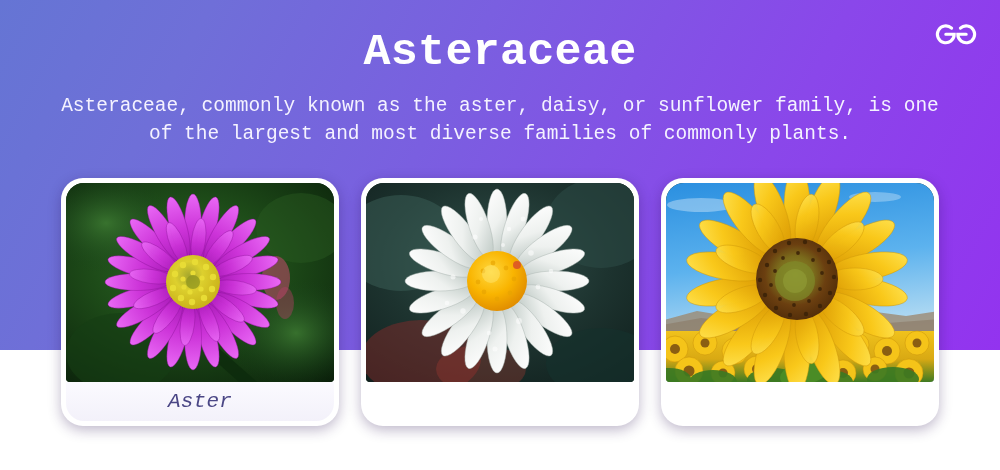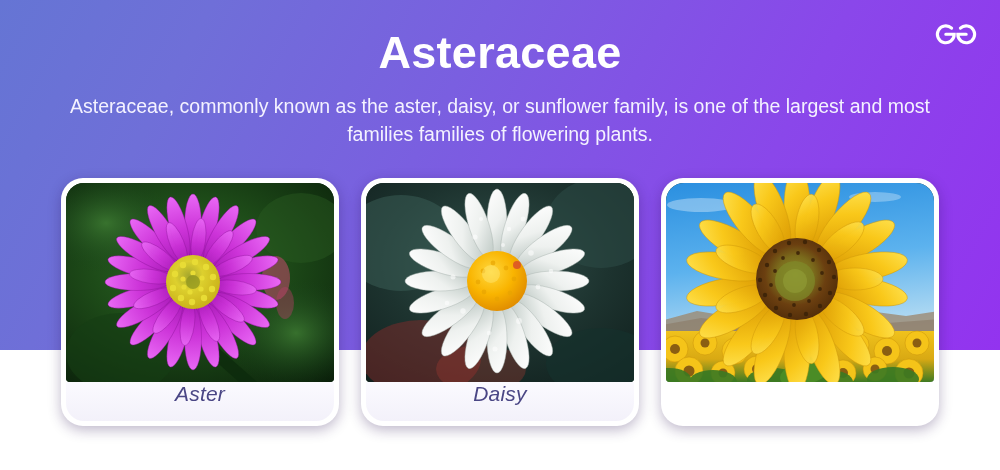--- a/index.html
+++ b/index.html
@@ -12,20 +12,21 @@
 
   #page {
     position:relative;
     width:1000px; height:350px;
     background:linear-gradient(118deg,
         #6575d4 0%,
         #6f6fd8 18%,
         #7a5fe0 42%,
         #8a47ea 72%,
         #9333ef 100%);
+    font-family:Liberation Mono, monospace;
   }
 
   
   #logo {
     position:absolute;
     top:16px; right:20px;
     width:48px; height:34px;
   }
 
   
@@ -80,21 +81,21 @@
     border-radius:18px 18px 4px 4px;
     overflow:hidden;
     position:relative;
     background:#123018;
   }
   .card-media svg { display:block; width:100%; height:100%; }
 
   .card-caption {
     flex:1 1 auto;
     display:flex;
-    align-items:flex-start;
+    align-items:center;
     justify-content:center;
     background:linear-gradient(180deg,#fbfaff 0%,#f3f1fa 100%);
     border-radius:0 0 18px 18px;
   }
   .card-caption span {
     font-size:21px;
     font-style:italic;
     font-weight:400;
     color:#4a4685;
     letter-spacing:0.2px;
@@ -109,21 +110,21 @@
     <svg viewBox="0 0 48 34" xmlns="http://www.w3.org/2000/svg">
       <g fill="none" stroke="#ffffff" stroke-width="3.1" stroke-linecap="round">
         <path d="M19.6 12.2a8.4 8.4 0 1 0 2.6 6.1h-8.4"></path>
         <path d="M28.4 12.2a8.4 8.4 0 1 1 -2.6 6.1h8.4"></path>
       </g>
     </svg>
   </div>
 
   <div id="header">
     <div id="title">Asteraceae</div>
-    <div id="subtitle">Asteraceae, commonly known as the aster, daisy, or sunflower family, is one of the largest and most families families of flowering plants.</div>
+    <div id="subtitle">Asteraceae, commonly known as the aster, daisy, or sunflower family, is one of the largest and most diverse families of commonly plants.</div>
   </div>
 
   <div id="cards">
 
     <div class="card">
       <div class="card-media">
         <svg viewBox="0 0 278 199" xmlns="http://www.w3.org/2000/svg" preserveAspectRatio="xMidYMid slice">
           <defs>
             <radialGradient id="a-bg" cx="45%" cy="42%" r="78%">
               <stop offset="0%" stop-color="#2f6b28"></stop>
@@ -302,23 +303,20 @@
               <circle cx="13" cy="12" r="2.4"></circle>
                 <circle cx="0" cy="18" r="2.4"></circle>
               <circle cx="-13" cy="11" r="2.4"></circle>
                 <circle cx="-19" cy="1" r="2.4"></circle>
             </g>
             <circle cx="-6" cy="-7" r="9" fill="#ffe878" opacity=".45"></circle>
             <circle cx="20" cy="-16" r="4" fill="#d94a2b" opacity=".8"></circle>
           </g>
         </svg>
       </div>
-      <div class="card-caption">
-        <span>Daisy</span>
-      </div>
     </div>
 
     <div class="card">
       <div class="card-media">
         <svg viewBox="0 0 278 199" xmlns="http://www.w3.org/2000/svg" preserveAspectRatio="xMidYMid slice">
           <defs>
             <linearGradient id="s-sky" x1="0" y1="0" x2="0.15" y2="1">
               <stop offset="0%" stop-color="#2a8fe0"></stop>
               <stop offset="45%" stop-color="#5cb2ee"></stop>
               <stop offset="85%" stop-color="#bcdff3"></stop>

